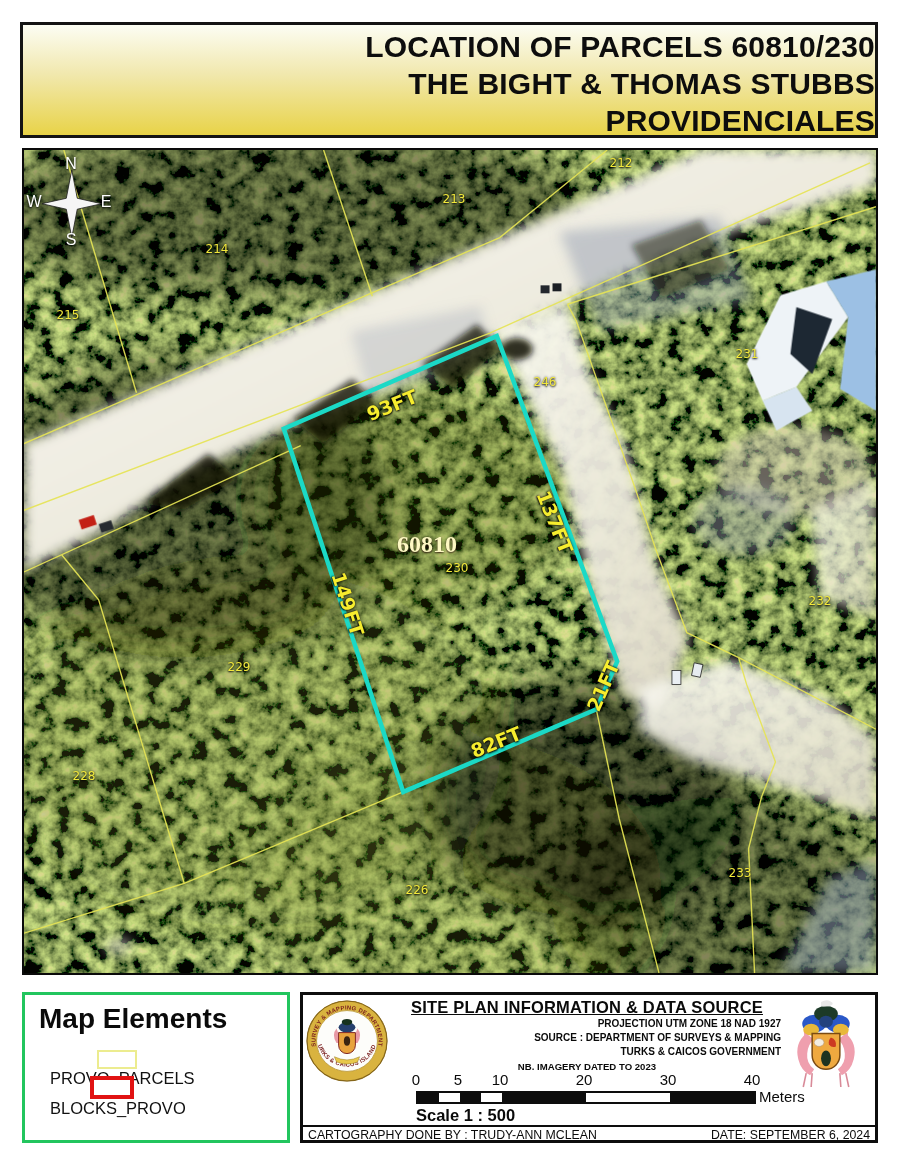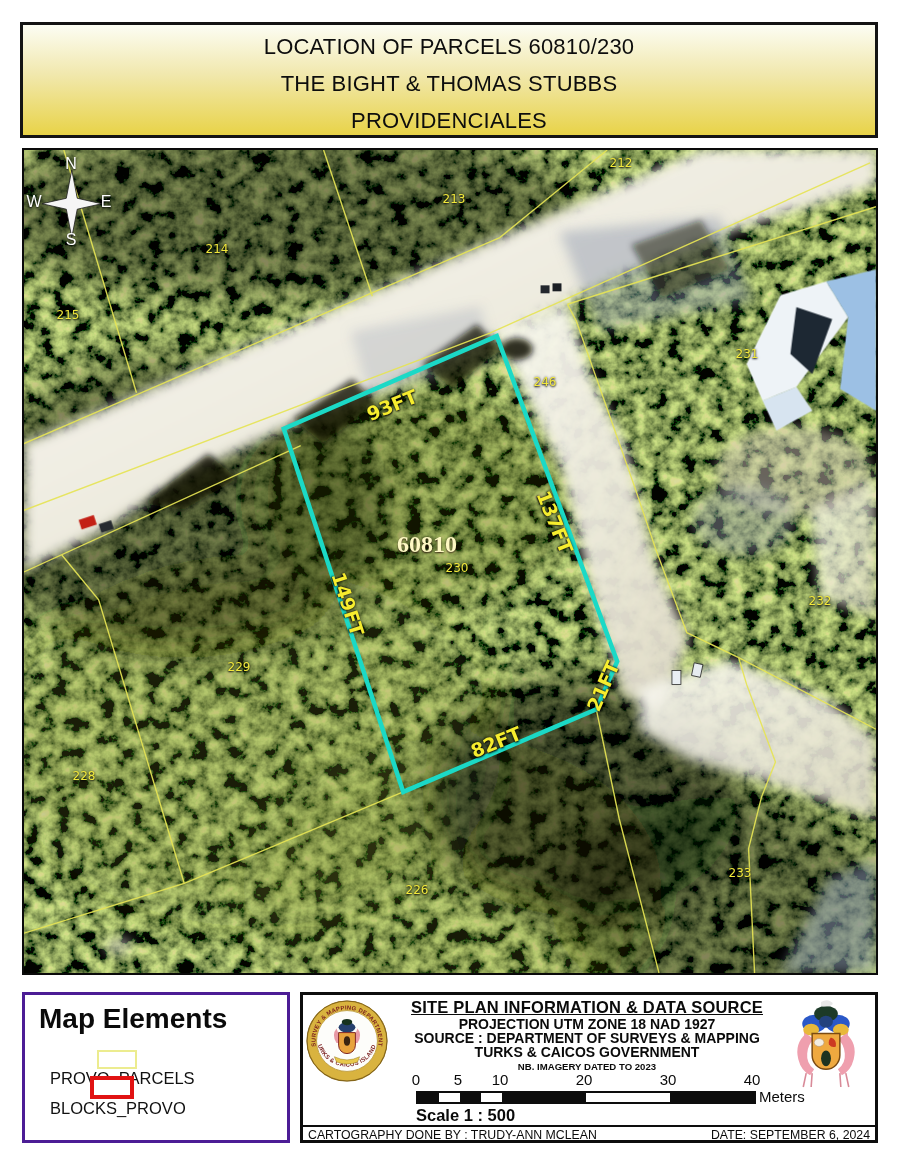--- a/index.html
+++ b/index.html
@@ -2,53 +2,53 @@
 <html><head>
 <meta charset="utf-8">
 <style>
   html,body{margin:0;padding:0;background:#ffffff;}
   .page{position:relative;width:900px;height:1165px;background:#ffffff;font-family:"Liberation Sans",sans-serif;overflow:hidden;}
 
   
   .banner{position:absolute;left:20px;top:22px;width:858px;height:116px;box-sizing:border-box;
     border:3px solid #141414;background:linear-gradient(180deg,#fcfdf3 0%,#f1e8ad 45%,#e8d348 100%);
     text-align:center;padding-top:3px;}
-  .banner div{font-size:22px;font-weight:normal;line-height:37px;color:#0d0d0d;letter-spacing:.2px;}
+  .banner div{font-size:30px;font-weight:bold;line-height:37px;color:#0d0d0d;letter-spacing:.2px;text-align:right;}
 
   
   .map{position:absolute;left:22px;top:148px;width:856px;height:827px;box-sizing:border-box;
     border:2px solid #0a0a0a;background:#131905;overflow:hidden;}
   .map svg.base{position:absolute;left:0;top:0;width:100%;height:100%;}
   .ml{position:absolute;transform:translate(-50%,-50%);font-family:"DejaVu Sans",sans-serif;
     font-size:12px;color:#f2e93c;text-shadow:0 1px 2px rgba(0,0,0,.9),0 0 3px rgba(0,0,0,.6);white-space:nowrap;}
   .mf{position:absolute;transform:translate(-50%,-50%) rotate(var(--r,0deg));font-family:"DejaVu Sans",sans-serif;
     font-size:19px;font-weight:bold;color:#f6ed2e;text-shadow:0 1px 2px rgba(0,0,0,.95),0 0 3px rgba(0,0,0,.7);white-space:nowrap;}
   .mid{position:absolute;transform:translate(-50%,-50%);font-family:Liberation Serif, serif;
     font-size:24px;font-weight:bold;color:#fef9c3;text-shadow:0 1px 2px rgba(30,0,0,.85);white-space:nowrap;}
   .mc{position:absolute;transform:translate(-50%,-50%);font-size:16px;color:#ffffff;
     text-shadow:0 1px 2px rgba(0,0,0,.9);font-family:"Liberation Sans",sans-serif;}
 
   
   .legend{position:absolute;left:22px;top:992px;width:268px;height:151px;box-sizing:border-box;
-    border:3px solid #4c1d95;background:#fff;}
+    border:3px solid #22c55e;background:#fff;}
   .legend-title{position:absolute;left:14px;top:8px;font-size:28px;font-weight:bold;color:#0a0a0a;}
   .legend-row{position:absolute;left:14px;display:flex;align-items:center;flex-direction:column;}
   .sw{width:36px;height:15px;background:#fff;box-sizing:content-box;}
   .sw-parcels{border:2px solid #ecec8f;}
   .sw-blocks{border:4px solid #e11212;}
   .legend-label{margin-left:11px;font-size:16.5px;color:#111;}
 
   .info{position:absolute;left:300px;top:992px;width:578px;height:151px;box-sizing:border-box;
     border:3px solid #0d0d0d;background:#fff;overflow:hidden;}
   .info-inner{position:absolute;left:0;top:0;right:0;bottom:0;}
   .seal{position:absolute;left:2px;top:4px;width:84px;height:84px;}
   .crest{position:absolute;right:3px;top:1px;width:92px;height:94px;}
   .info-text{position:absolute;left:90px;right:94px;top:3px;text-align:center;color:#0a0a0a;}
   .info-heading{font-size:16.5px;font-weight:bold;text-decoration:underline;letter-spacing:.2px;}
-  .info-line{font-size:14px;font-weight:bold;line-height:14px;}
+  .info-line{font-size:10px;font-weight:bold;line-height:14px;text-align:right;}
   .info-note{font-size:9.6px;font-weight:bold;margin-top:2px;}
   .tick{position:absolute;transform:translateX(-50%);top:76px;font-size:15px;color:#0a0a0a;}
   .sbar{position:absolute;left:113px;top:96px;width:336px;height:9px;border:2px solid #0d0d0d;display:flex;background:#fff;}
   .sbar div{height:100%;}
   .sb-k{background:#0d0d0d;} .sb-w{background:#ffffff;}
   .meters{position:absolute;left:456px;top:93px;font-size:15px;color:#0a0a0a;}
   .scaletext{position:absolute;left:113px;top:111px;width:336px;text-align:left;font-size:16.5px;font-weight:bold;color:#0a0a0a;}
   .divider{position:absolute;left:0;right:0;top:130px;border-top:2px solid #0d0d0d;}
   .foot-l{position:absolute;left:5px;top:133px;font-size:12.3px;color:#0a0a0a;}
   .foot-r{position:absolute;right:5px;top:133px;font-size:12.3px;color:#0a0a0a;}

